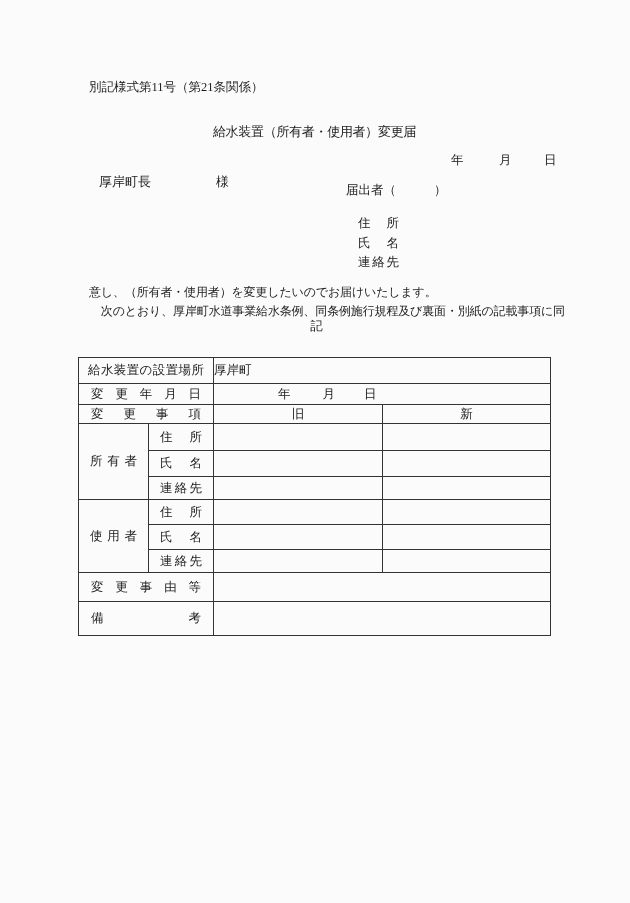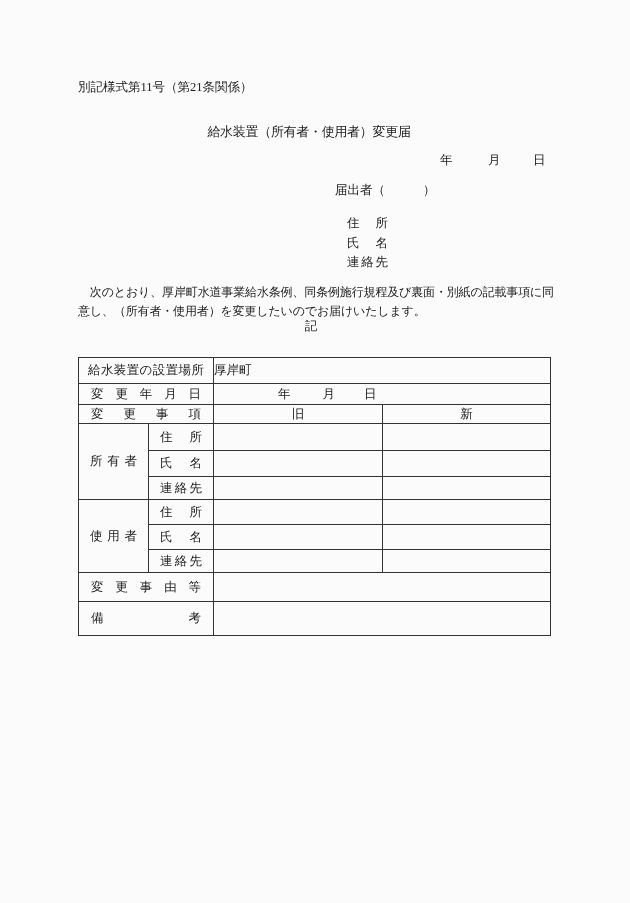--- a/index.html
+++ b/index.html
@@ -1,21 +1,21 @@
 <!DOCTYPE html>
 <html><head>
 <meta charset="utf-8">
 <style>
   html,body{margin:0;padding:0;background:#fbfbfb;}
   .page{
     position:relative;width:630px;height:903px;background:#fbfbfb;
     font-family:"Liberation Serif","DejaVu Serif",serif;
     color:#1c1c1c;overflow:hidden;
   }
-  .abs{position:absolute;}
+  .abs{position:absolute;margin-left:11px;}
   .doc-ref{left:78px;top:79px;font-size:12.5px;white-space:nowrap;}
   .title{left:0;right:12px;top:123px;text-align:center;font-size:13px;letter-spacing:-0.3px;white-space:nowrap;}
   .hdate{left:0;top:152px;width:630px;height:16px;font-size:12.5px;}
   .hdate span{position:absolute;top:0;}
   .hdate .hy{left:440px;} .hdate .hm{left:488px;} .hdate .hd{left:533px;}
   .addressee{left:88px;top:173px;font-size:13px;white-space:nowrap;}
   .addressee .honor{margin-left:65px;}
   .submitter-head{left:335px;top:182px;font-size:12.5px;white-space:nowrap;}
   .paren-gap{display:inline-block;width:38px;}
   .submitter-fields{left:347px;top:214px;font-size:12.5px;}
@@ -52,20 +52,23 @@
   <div class="abs doc-ref">別記様式第11号（第21条関係）</div>
 
   <div class="abs title">給水装置（所有者・使用者）変更届</div>
 
   <div class="abs hdate">
     <span class="hy">年</span>
     <span class="hm">月</span>
     <span class="hd">日</span>
   </div>
 
+  <div class="abs addressee">
+    <span>厚岸町長</span><span class="honor">様</span>
+  </div>
 
   <div class="abs submitter-head">
     <span>届出者</span><span>（</span><span class="paren-gap"></span><span>）</span>
   </div>
 
   <div class="abs submitter-fields">
     <div class="s-field">
         <span>住</span>
         <span>所</span>
       </div>
@@ -74,22 +77,22 @@
         <span>名</span>
       </div>
     <div class="s-field">
         <span>連</span>
         <span>絡</span>
         <span>先</span>
       </div>
   </div>
 
   <div class="abs body-par">
+    <div class="line">意し、（所有者・使用者）を変更したいのでお届けいたします。</div>
     <div class="line">　次のとおり、厚岸町水道事業給水条例、同条例施行規程及び裏面・別紙の記載事項に同</div>
-    <div class="line">意し、（所有者・使用者）を変更したいのでお届けいたします。</div>
   </div>
 
   <div class="abs record-mark">記</div>
 
   <table class="form-table">
     <colgroup>
       <col style="width:70px">
         <col style="width:65px">
         <col style="width:169px">
         <col style="width:168px">

